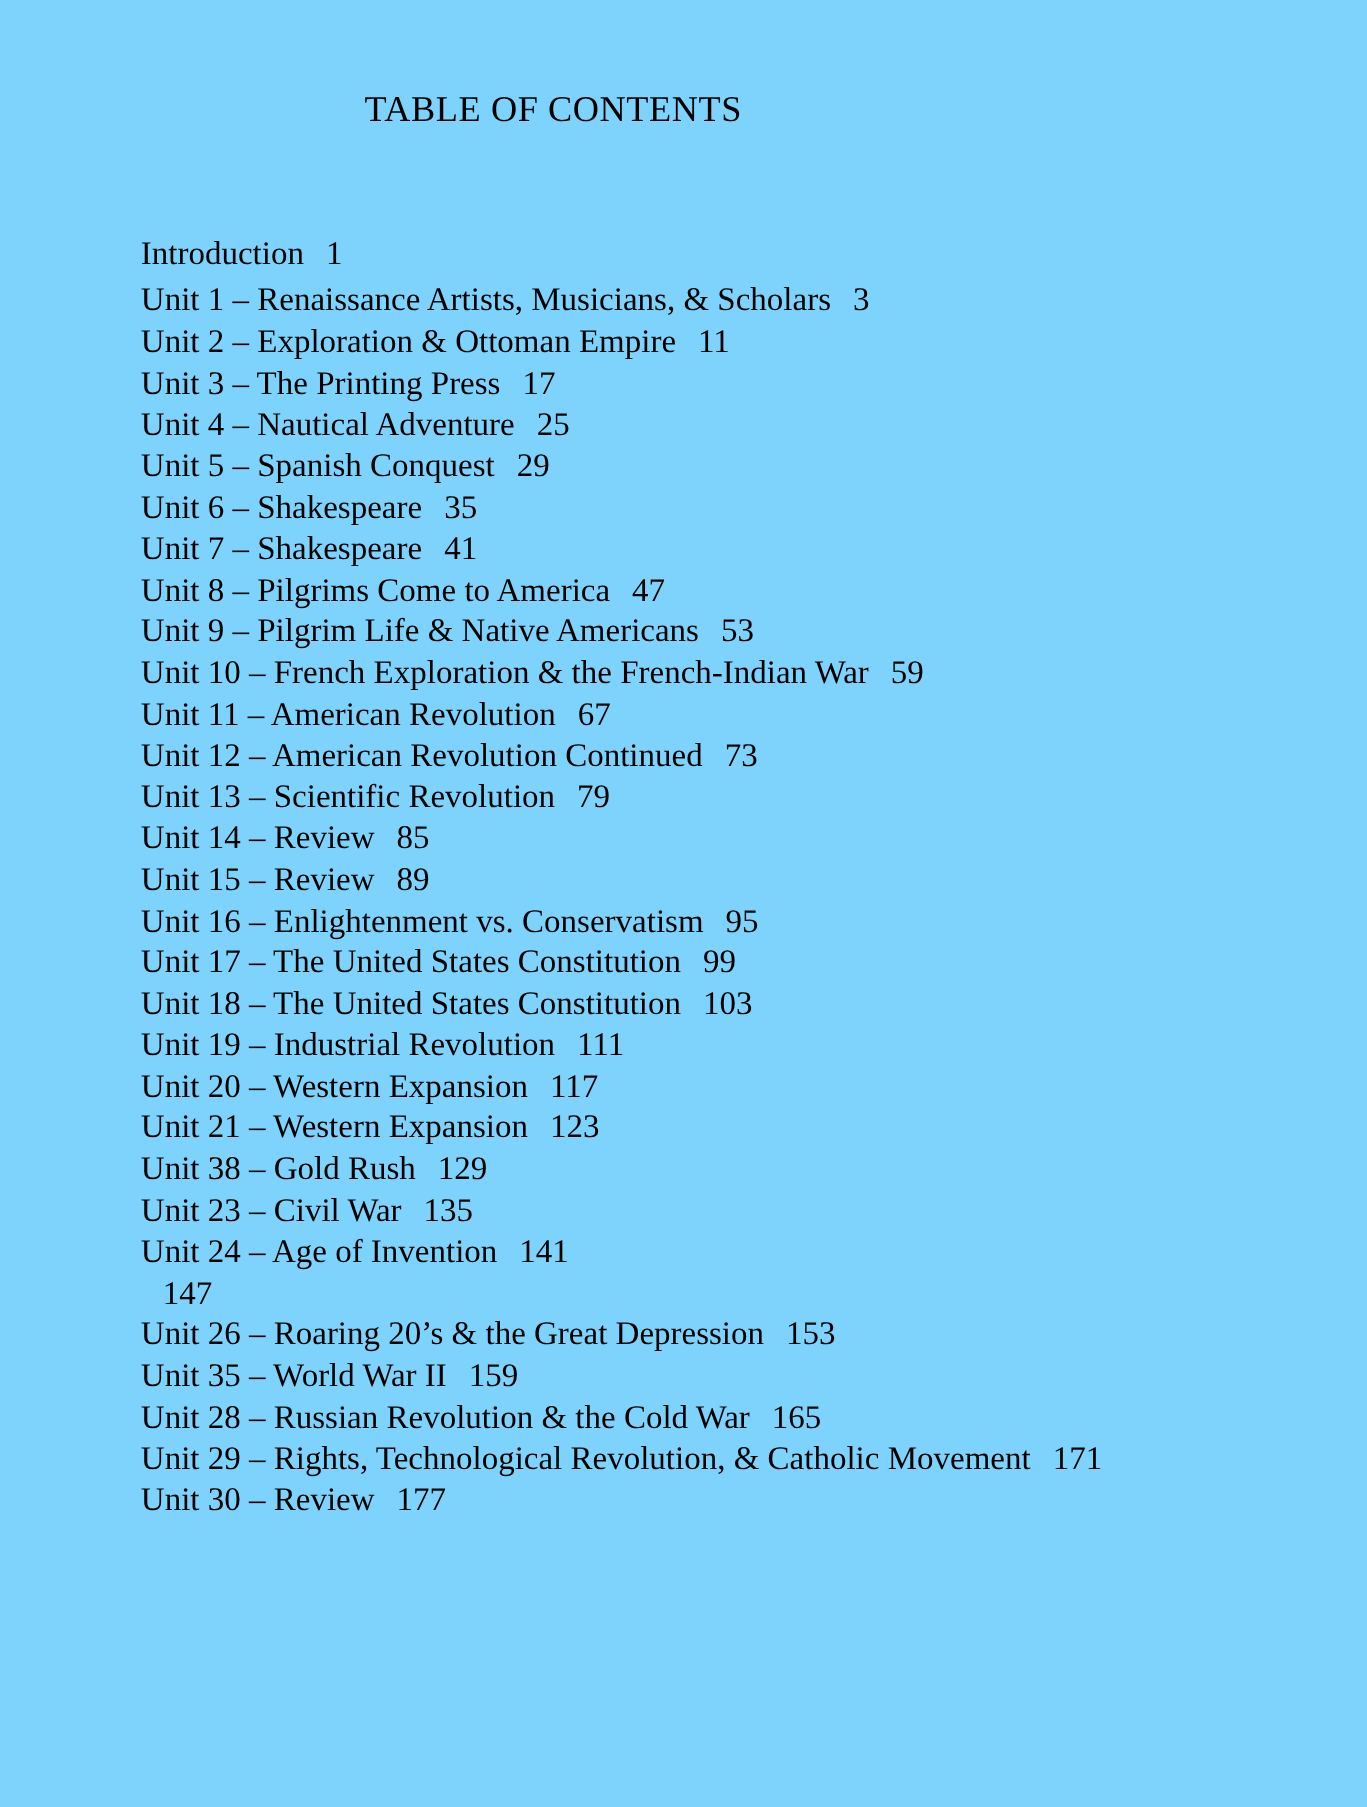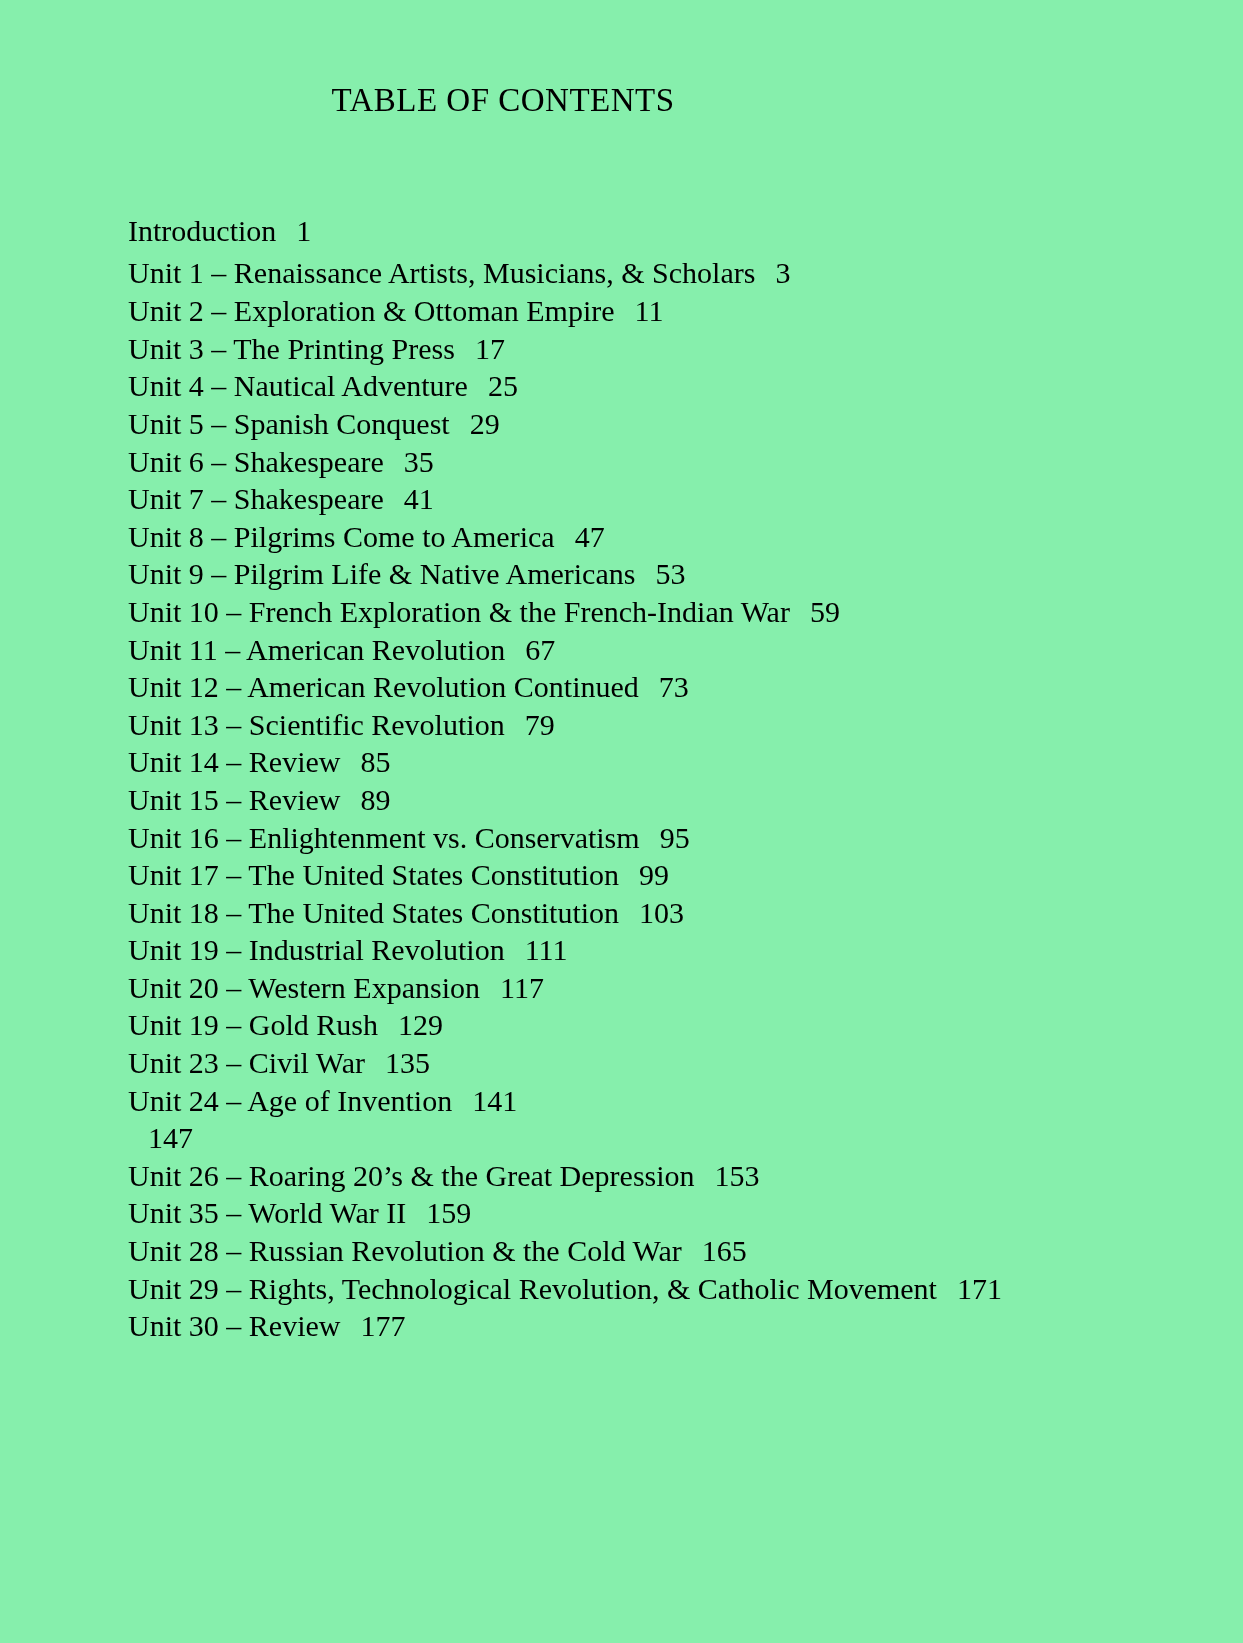--- a/index.html
+++ b/index.html
@@ -9,21 +9,21 @@
   }
   body {
     width: 1243px;
     height: 1643px;
     overflow: hidden;
   }
   .page {
     position: relative;
     width: 1243px;
     height: 1643px;
-    background: #86efac;
+    background: #7dd3fc;
     color: #000000;
     font-family: "Liberation Serif", "DejaVu Serif", serif;
   }
   .doc-title {
     position: absolute;
     top: 82px;
     left: 128px;
     width: 750px;
     margin: 0;
     font-size: 33px;
@@ -166,23 +166,27 @@
       <div class="toc-row">
         <span class="toc-label">Unit 19 – Industrial Revolution</span>
         <span class="toc-page">111</span>
       </div>
 
       <div class="toc-row">
         <span class="toc-label">Unit 20 – Western Expansion</span>
         <span class="toc-page">117</span>
       </div>
 
-
-      <div class="toc-row">
-        <span class="toc-label">Unit 19 – Gold Rush</span>
+      <div class="toc-row">
+        <span class="toc-label">Unit 21 – Western Expansion</span>
+        <span class="toc-page">123</span>
+      </div>
+
+      <div class="toc-row">
+        <span class="toc-label">Unit 38 – Gold Rush</span>
         <span class="toc-page">129</span>
       </div>
 
       <div class="toc-row">
         <span class="toc-label">Unit 23 – Civil War</span>
         <span class="toc-page">135</span>
       </div>
 
       <div class="toc-row">
         <span class="toc-label">Unit 24 – Age of Invention</span>

